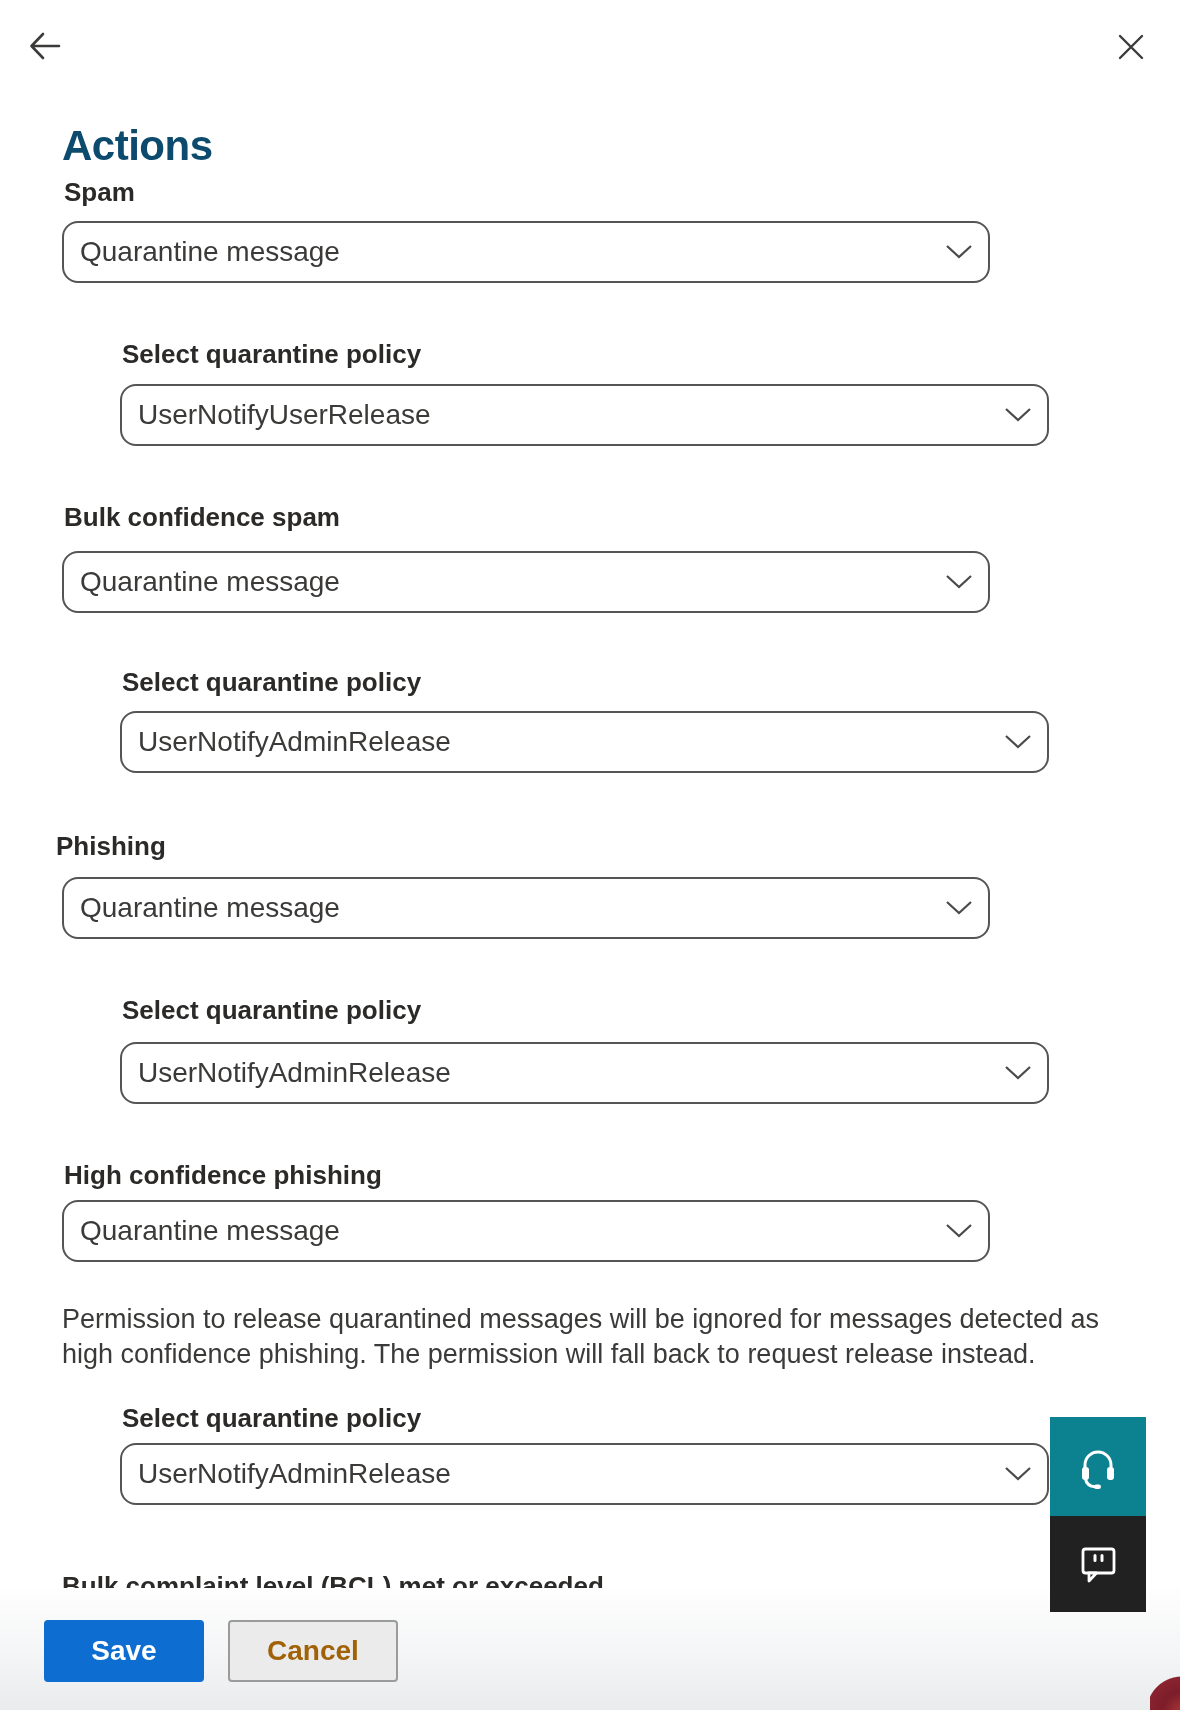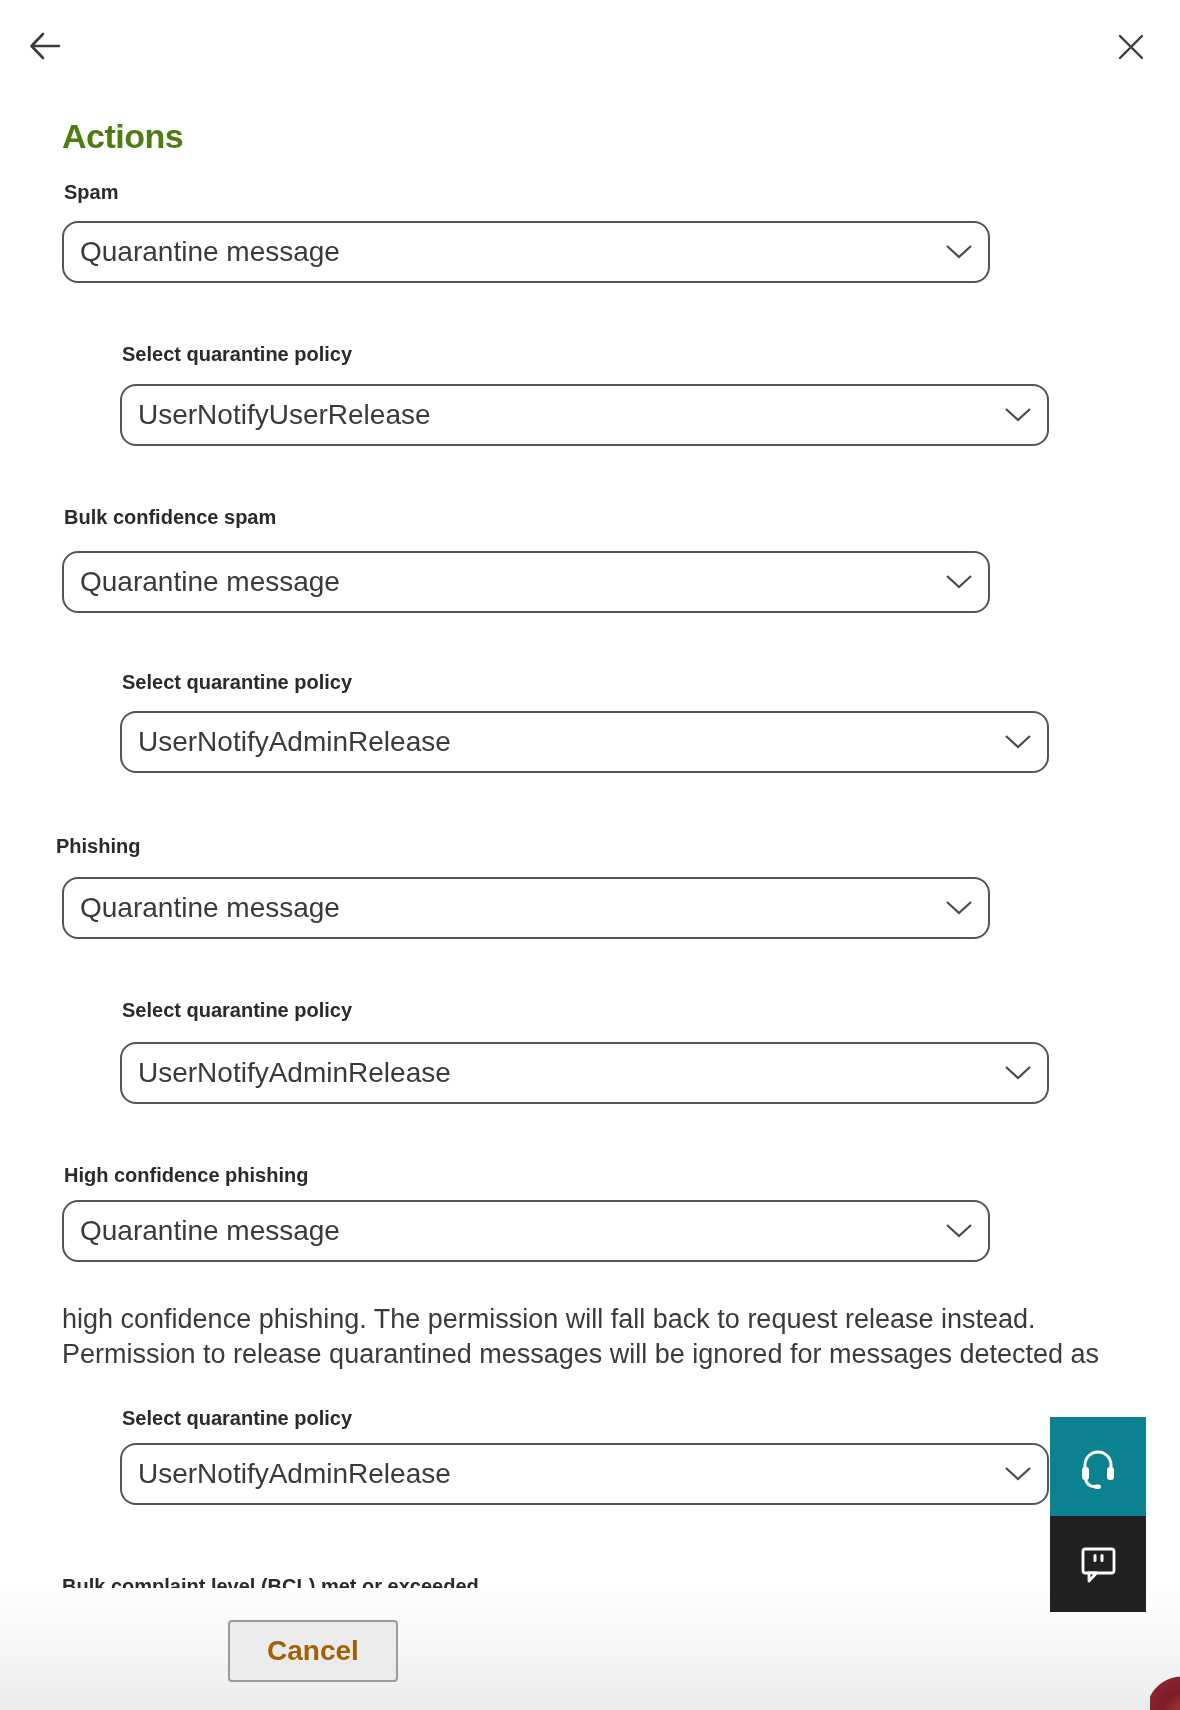--- a/index.html
+++ b/index.html
@@ -7,27 +7,27 @@
     width:1180px;height:1710px;position:relative;overflow:hidden;
     background:#ffffff;
     font-family:"Liberation Sans","DejaVu Sans",sans-serif;
     color:#2b2a28;
   }
   
   .icon-btn{position:absolute;background:none;border:none;padding:0;cursor:pointer;}
   
   .page-title{
     position:absolute;left:62px;top:94px;
-    font-size:34px;font-weight:700;color:#4d7c0f;letter-spacing:-0.5px;text-align:right;
+    font-size:42px;font-weight:700;color:#0c4a6e;letter-spacing:-0.5px;text-align:right;
   }
   
   .content{position:absolute;left:0;top:0;width:1180px;height:1588px;overflow:hidden;}
   
   .field-label{
-    position:absolute;font-size:20px;font-weight:600;color:#2b2a28;line-height:32px;white-space:nowrap;
+    position:absolute;font-size:26px;font-weight:600;color:#2b2a28;line-height:32px;white-space:nowrap;
   }
   
   .dropdown{
     position:absolute;height:62px;box-sizing:border-box;
     border:2px solid #575553;border-radius:16px;background:#fff;
     display:flex;align-items:center;padding:0 56px 0 16px;cursor:pointer;
   }
   .dd-value{font-size:28px;color:#3b3a39;white-space:nowrap;overflow:hidden;}
   .chevron{position:absolute;right:16px;top:50%;transform:translateY(-50%);}
   
@@ -123,36 +123,37 @@
 
   <div class="field-label" style="left:64px;top:1159px;text-align:right;">High confidence phishing</div>
   <div class="dropdown" style="left:62px;top:1200px;width:928px;">
     <span class="dd-value">Quarantine message</span>
     <svg class="chevron" width="26" height="14" viewBox="0 0 26 14">
       <polyline points="1,1 13,12 25,1" fill="none" stroke="#4a4a48" stroke-width="2.2"></polyline>
     </svg>
   </div>
 
   <div class="note">
+    <div>Permission to release quarantined messages will be ignored for messages detected as</div>
     <div>high confidence phishing. The permission will fall back to request release instead.</div>
-    <div>Permission to release quarantined messages will be ignored for messages detected as</div>
   </div>
 
   <div class="field-label" style="left:122px;top:1402px;">Select quarantine policy</div>
   <div class="dropdown" style="left:120px;top:1443px;width:929px;">
     <span class="dd-value">UserNotifyAdminRelease</span>
     <svg class="chevron" width="26" height="14" viewBox="0 0 26 14">
       <polyline points="1,1 13,12 25,1" fill="none" stroke="#4a4a48" stroke-width="2.2"></polyline>
     </svg>
   </div>
 
   <div class="field-label" style="left:62px;top:1560px;margin-top:10px;">Bulk complaint level (BCL) met or exceeded</div>
 </div>
 
 <div class="footer">
+  <button class="btn btn-primary">Save</button>
   <button class="btn btn-secondary">Cancel</button>
 </div>
 
 <button class="float-btn float-support">
   <svg width="48" height="48" viewBox="0 0 48 48">
     <path d="M11 27 v-5 a13 13 0 0 1 26 0 v5" fill="none" stroke="#ffffff" stroke-width="3"></path>
     <rect x="8" y="24" width="7" height="13" rx="3" fill="#ffffff"></rect>
     <rect x="33" y="24" width="7" height="13" rx="3" fill="#ffffff"></rect>
     <path d="M11.5 36 C12.5 41.5 16 43.5 21 43.8" fill="none" stroke="#ffffff" stroke-width="3" stroke-linecap="round"></path>
     <rect x="20" y="41.5" width="7" height="4.6" rx="2.3" fill="#ffffff"></rect>

